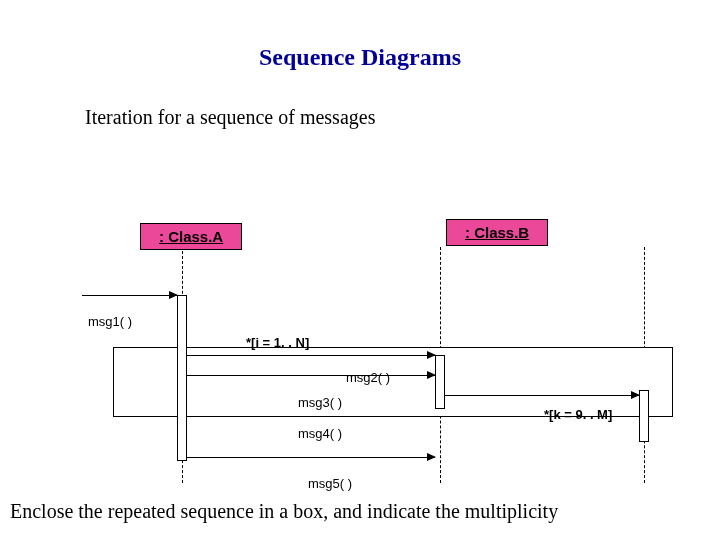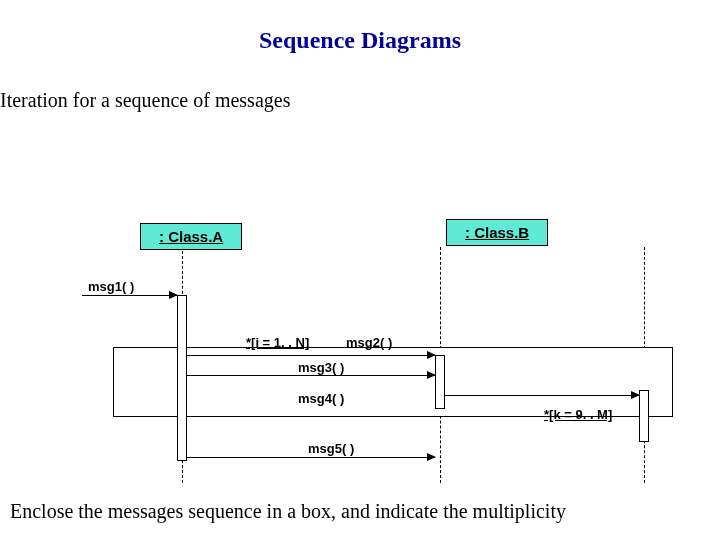--- a/index.html
+++ b/index.html
@@ -8,37 +8,38 @@
     height: 540px;
     background: #fff;
     font-family: "Times New Roman", serif;
     position: relative;
   }
   .title {
     color: #000099;
     font-size: 24px;
     font-weight: bold;
     text-align: center;
-    padding-top: 27px;
+    padding-top: 44px;
   }
   .subtitle {
     font-size: 20px;
+    padding-left: 85px;
     padding-top: 35px;
   }
   .diagram {
     position: absolute;
     left: 0;
     top: 195px;
     width: 720px;
     height: 300px;
   }
   .obj-box {
     position: absolute;
     border: 1px solid #000;
-    background: #5eead4;
+    background: #ec4899;
     padding: 4px 18px;
     font-family: Arial, sans-serif;
     font-size: 15px;
     font-weight: bold;
     text-decoration: underline;
     z-index: 3;
   }
   .lifeline {
     position: absolute;
     border-left: 1px dashed #000;
@@ -48,30 +49,30 @@
     position: absolute;
     width: 10px;
     background: #fff;
     border: 1px solid #000;
     z-index: 4;
   }
   .msg-label {
     position: absolute;
     font-family: Arial, sans-serif;
     font-size: 13px;
-    font-weight: bold;
+    font-weight: normal;
     z-index: 6;
+    margin-top: 35px;
   }
   .mult-label {
     position: absolute;
     font-family: Arial, sans-serif;
     font-size: 13px;
     font-weight: bold;
     z-index: 6;
-    text-decoration: underline;
   }
   .arrow {
     position: absolute;
     height: 1px;
     background: #000;
     z-index: 5;
   }
   .arrow::after {
     content: "";
     position: absolute;
@@ -128,13 +129,13 @@
   <div class="msg-label" style="left:298px; top:196px;">msg4( )</div>
   <div class="arrow" style="left:445px; top:200px; width:194px;"></div>
 
   <div class="mult-label" style="left:544px; top:212px;">*[k = 9. . M]</div>
 
   <div class="msg-label" style="left:308px; top:246px;">msg5( )</div>
   <div class="arrow" style="left:187px; top:262px; width:248px;"></div>
 
 </div>
 
-<div class="caption">Enclose the messages sequence in a box, and indicate the multiplicity</div>
+<div class="caption">Enclose the repeated sequence in a box, and indicate the multiplicity</div>
 
 </body></html>

